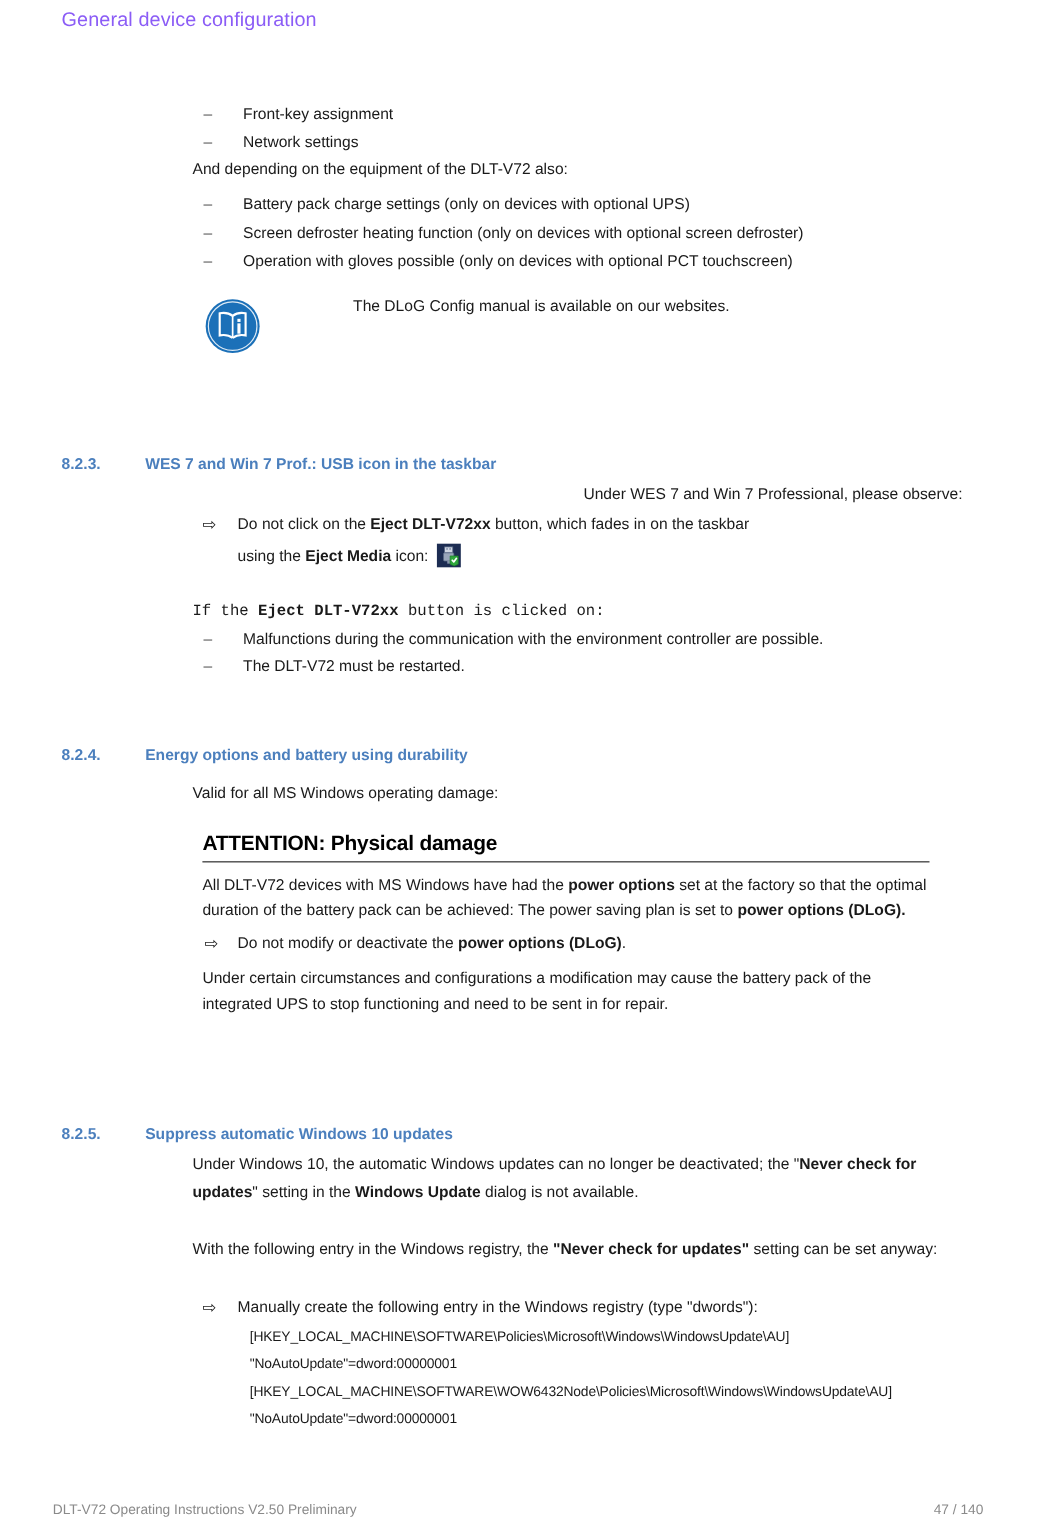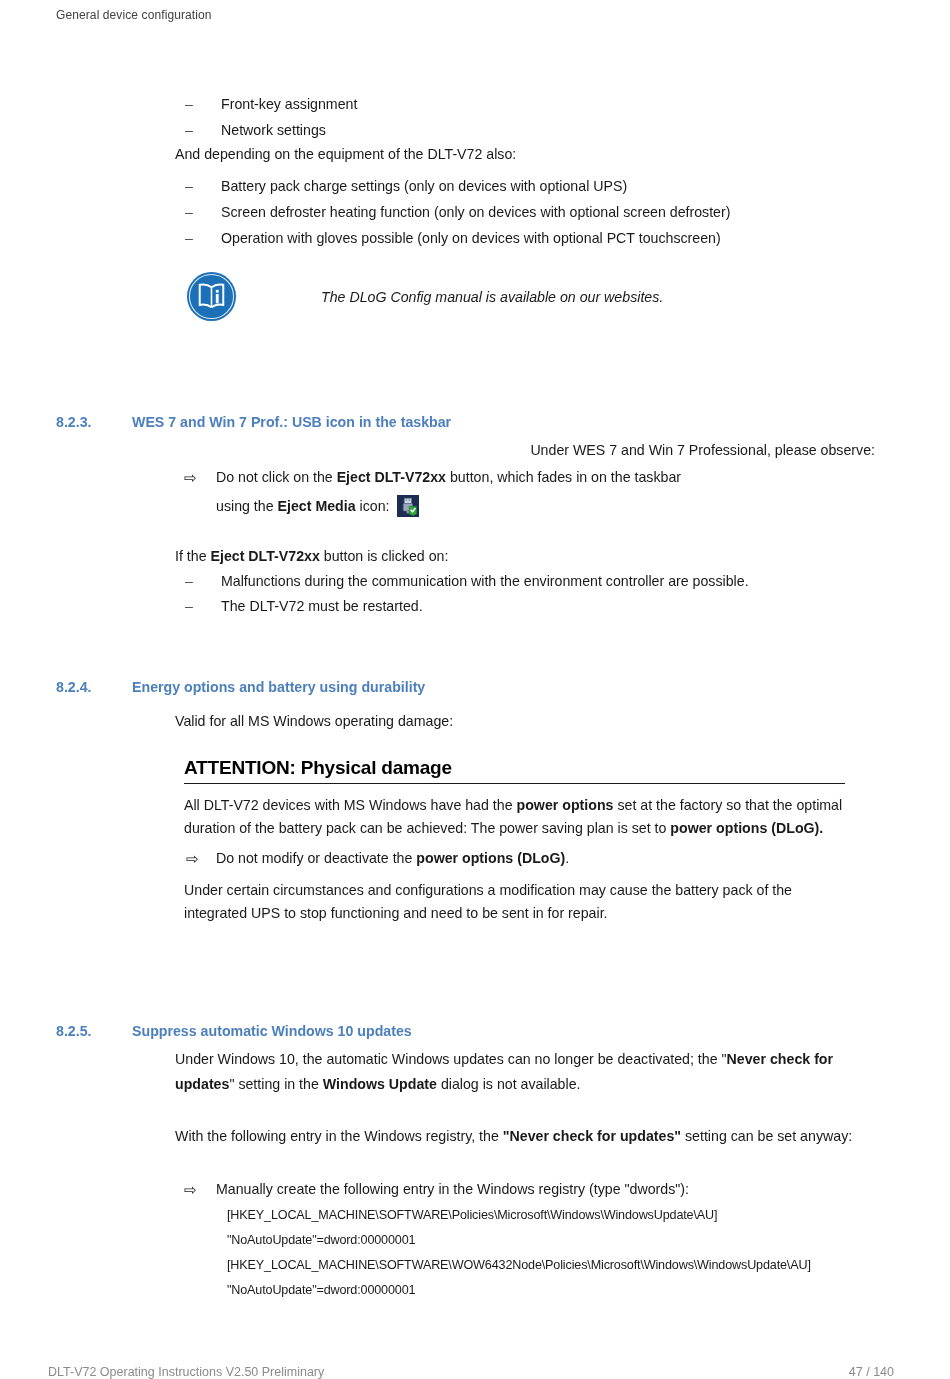--- a/index.html
+++ b/index.html
@@ -17,22 +17,22 @@
     height: 1379px;
     background: #ffffff;
     overflow: hidden;
   }
 
   
   .page-header {
     position: absolute;
     left: 56px;
     top: 8px;
-    font-size: 12px;
-    color: #404040;
+    font-size: 18px;
+    color: #8b5cf6;
     letter-spacing: 0.1px;
   }
 
   
   .block {
     position: absolute;
     font-size: 14.2px;
     line-height: 25px;
     color: #1a1a1a;
   }
@@ -75,22 +75,20 @@
   }
 
   b, .b { font-weight: bold; }
 
   
   .info-note {
     position: absolute;
     left: 186px;
     top: 271px;
     display: flex;
-    align-items: center;
-    font-style: italic;
   }
   .info-icon {
     width: 51px;
     height: 51px;
     flex: 0 0 51px;
   }
   .info-note-text {
     margin-left: 84px;
     font-size: 14.2px;
     color: #1a1a1a;
@@ -247,21 +245,21 @@
       <rect x="7.2" y="3.2" width="7.4" height="5.4" fill="#cfd6e2" stroke="#5a6a86" stroke-width="0.7"></rect>
       <rect x="8.6" y="4.4" width="1.6" height="1.3" fill="#7b8aa6"></rect>
       <rect x="11.4" y="4.4" width="1.6" height="1.3" fill="#7b8aa6"></rect>
       <rect x="6.2" y="8.6" width="9.4" height="7.4" rx="1" fill="#9aa7bb" stroke="#5a6a86" stroke-width="0.7"></rect>
       <rect x="9.6" y="16" width="2.6" height="2.4" fill="#8794ab"></rect>
       <path d="M12.2 11.4 L19.6 11.4 L19.6 19 L15.9 20.6 L12.2 19 Z" fill="#2fa83c" stroke="#1d7a27" stroke-width="0.6"></path>
       <path d="M14.1 15.3 L15.5 16.8 L18 13.6" fill="none" stroke="#ffffff" stroke-width="1.5" stroke-linecap="round" stroke-linejoin="round"></path>
     </svg>
   </div>
 
-  <div class="block body-text" style="top:544px; width:720px;">
+  <div class="block body-text" style="top:544px; width:720px;font-family:Liberation Mono, monospace;">
     <span>If the </span><b>Eject DLT-V72xx</b><span> button is clicked on:</span>
   </div>
 
   <div class="dash-item" style="left:185px; top:569px; width:740px;">
     <span class="dash">–</span>
     <span class="dash-text">Malfunctions during the communication with the environment controller are possible.</span>
   </div>
   <div class="dash-item" style="left:185px; top:594px; width:740px;">
     <span class="dash">–</span>
     <span class="dash-text">The DLT-V72 must be restarted.</span>

